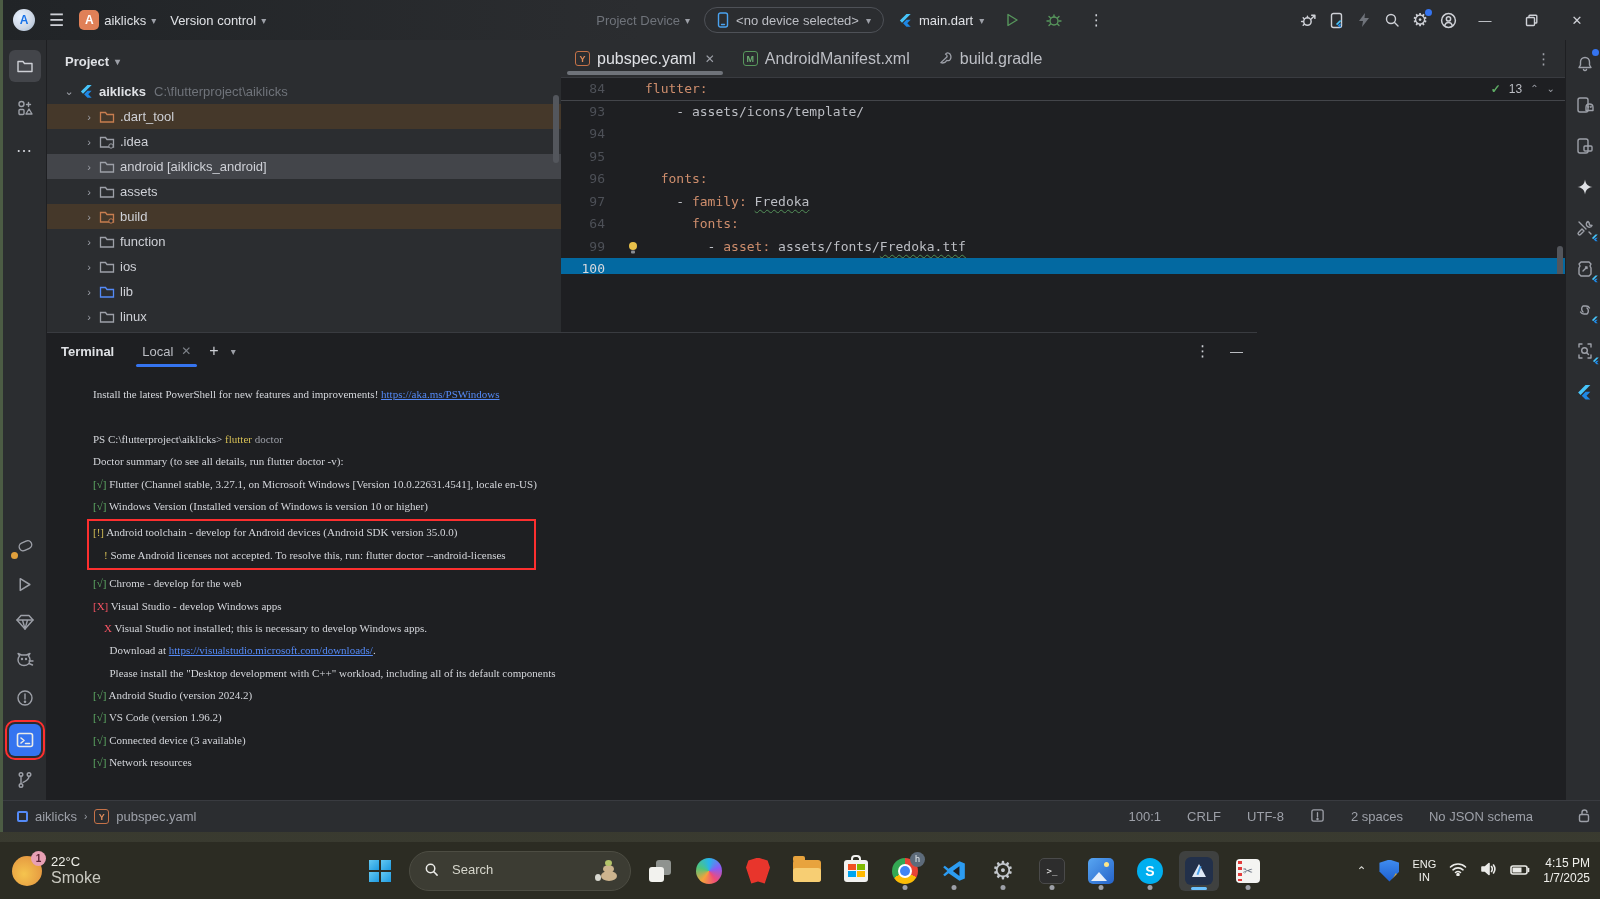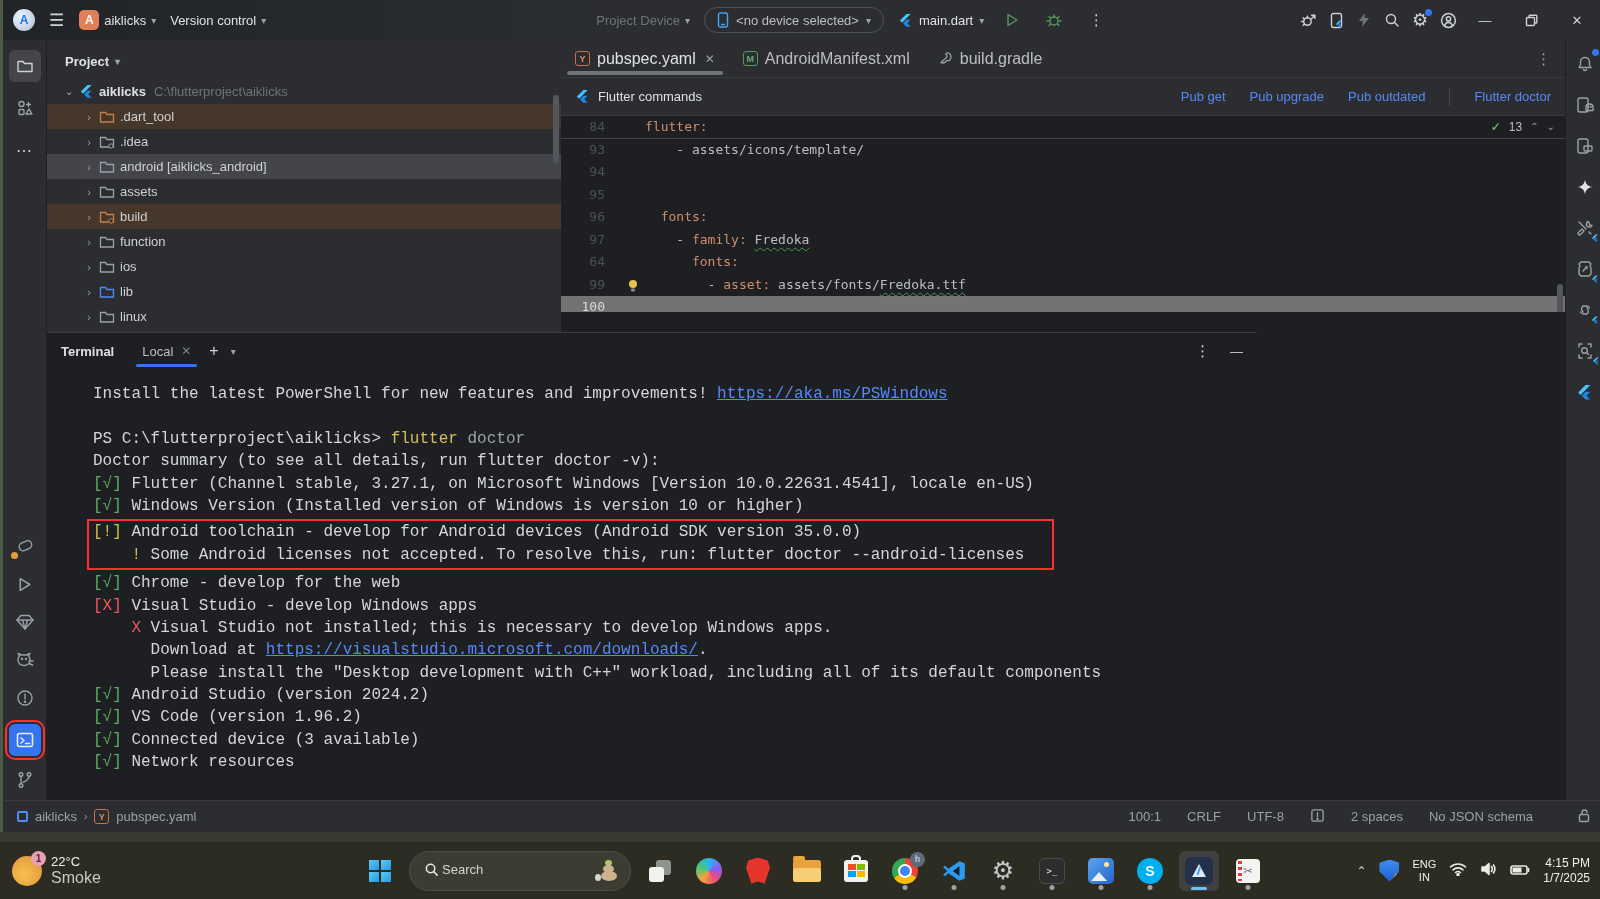--- a/index.html
+++ b/index.html
@@ -65,35 +65,35 @@
   .code{position:relative;height:196px;font-family:"DejaVu Sans Mono","Liberation Mono",monospace;font-size:13px;line-height:22.5px;overflow:hidden}
   .code-line{display:flex;height:22.5px;white-space:pre}
   .gutter{width:62px;flex:0 0 62px;text-align:right;padding-right:18px;color:#4d5057}
   .gutter.cur{color:#d5d8de}
   .bulbcol{width:22px;flex:0 0 22px;position:relative}
   .codetext{flex:1}
   .c-key{color:#cf8e6d}
   .c-text{color:#bcbec4}
   .c-typo{color:#bcbec4;text-decoration:underline wavy #549159 1px;text-underline-offset:3px}
   .sticky-line{background:#1e1f22;border-bottom:1px solid #43454a;position:relative;z-index:2}
-  .cur-line{background:#737373}
+  .cur-line{background:#0369a1}
   .inspections{position:absolute;right:10px;top:0;height:22px;display:flex;align-items:center;gap:8px;color:#bcbec4;font-size:12px;font-family:"Liberation Sans",sans-serif;z-index:3}
   .insp-check{color:#5fad65;font-weight:bold}
   .ed-scroll{position:absolute;right:2px;top:168px;width:6px;height:30px;border-radius:3px;background:#53565c}
   
   .terminal-panel{position:absolute;left:44px;top:332px;width:1210px;height:468px;background:#1e1f22;border-top:1px solid #393b40}
   .term-header{height:36px;display:flex;align-items:center;padding:0 14px;color:#dfe1e5;font-size:13px}
   .term-title{font-weight:bold;margin-right:26px}
   .term-tab{position:relative;color:#bcbec4;padding:8px 2px;display:flex;align-items:center;gap:8px}
   .term-tab .underline{position:absolute;left:-4px;right:-4px;bottom:0;height:3px;border-radius:2px;background:#3574f0}
   .term-x{color:#7e8289;font-size:12px}
   .term-plus{margin-left:16px;color:#ced0d6;font-size:16px}
   .term-chev{margin-left:12px;color:#9da0a8;font-size:10px}
   .term-right{margin-left:auto;display:flex;align-items:center;gap:20px;color:#ced0d6}
-  .term-body{padding:14px 18px 0 46px;font-family:Liberation Mono, monospace;font-size:16px;line-height:22.4px;color:#d4d6db;white-space:pre}
+  .term-body{padding:14px 18px 0 46px;font-family:Liberation Serif, serif;font-size:11px;line-height:22.4px;color:#d4d6db;white-space:pre}
   .tl{height:22.4px}
   .tl-box{border:2px solid #fd2f2f;width:fit-content;padding:0 28px 2px 4px;margin:2px 0 2px -6px}
   .t-ok{color:#5fad65}
   .t-warn{color:#d6bf55}
   .t-err{color:#f75464}
   .t-cmd{color:#d6bf55}
   .t-dim{color:#9da0a8}
   .t-link{color:#548af7;text-decoration:underline}
   
   .status-bar{position:absolute;left:0;top:800px;width:1600px;height:32px;background:#2b2d30;border-top:1px solid #393b40;display:flex;align-items:center;font-size:13px;color:#9da0a8;padding:0 12px 0 14px}
@@ -108,21 +108,21 @@
   .wx-badge{position:absolute;top:-5px;right:-4px;min-width:15px;height:15px;border-radius:8px;background:#e8a0b4;color:#5b2233;font-size:10px;font-weight:bold;display:flex;align-items:center;justify-content:center;padding:0 3px}
   .wx-temp{color:#f0f0ea;font-size:13px}
   .wx-desc{color:#c9c9c0;font-size:16px}
   .tb-apps{display:flex;align-items:center;gap:9px}
   .tb-app{width:40px;height:40px;border-radius:6px;display:flex;align-items:center;justify-content:center;position:relative}
   .tb-app .rundot{position:absolute;bottom:1px;left:50%;transform:translateX(-50%);width:5px;height:5px;border-radius:3px;background:#9da0a8}
   .tb-app.active{background:#3f4140}
   .tb-app.active .runbar{position:absolute;bottom:1px;left:50%;transform:translateX(-50%);width:16px;height:3px;border-radius:2px;background:#6cc2ff}
   .win-grid{display:grid;grid-template-columns:10px 10px;grid-template-rows:10px 10px;gap:2px}
   .win-grid i{background:linear-gradient(135deg,#63c8f2,#1e9ae0)}
-  .search-pill{width:222px;height:40px;border-radius:20px;background:#3c3c33;border:1px solid #4d4d43;display:flex;align-items:center;gap:3px;padding:0 6px 2px 14px;color:#d6d6cc;font-size:13px}
+  .search-pill{width:222px;height:40px;border-radius:20px;background:#3c3c33;border:1px solid #4d4d43;display:flex;align-items:center;gap:13px;padding:0 6px 2px 14px;color:#d6d6cc;font-size:13px}
   .search-pill .ph{flex:1}
   .zen{width:30px;height:26px;position:relative}
   .zen i{position:absolute;border-radius:50%;background:#cdb48e}
   .taskview{position:relative;width:24px;height:24px}
   .taskview .b{position:absolute;width:15px;height:15px;border-radius:3px;background:#8f938f;right:1px;top:1px}
   .taskview .f{position:absolute;width:15px;height:15px;border-radius:3px;background:#f2f2ee;left:1px;bottom:1px}
   .copilot{width:26px;height:26px;border-radius:50%;background:conic-gradient(#27b5ea,#8a5cf5,#ef4b7a,#f6a23b,#4fc57a,#27b5ea)}
   .brave{width:24px;height:26px;background:#e8352c;clip-path:polygon(50% 0,90% 12%,100% 38%,78% 100%,50% 92%,22% 100%,0 38%,10% 12%)}
   .folder-ic{position:relative;width:28px;height:22px}
   .folder-ic .bk{position:absolute;inset:0;border-radius:3px;background:#e8a33d}
@@ -446,34 +446,20 @@
             </div>
             <div class="etab">
               <span><svg class="ic" width="15" height="13" viewBox="0 0 16 14">
                   <path d="M13 3.5c-1.5-2-4-2-5 0 1.5.5 2 1.5 1.5 3L3 12.5c2.5 1 5-.2 6.5-2.5 1 .8 2.5.5 3.5-.8 1-1.5 1-4 0-5.7z"></path>
                 </svg></span>
               <span>build.gradle</span>
             </div>
           </div>
         <span class="tabs-more">⋮</span>
       </div>
-      <div class="flutter-bar">
-        <svg width="15" height="15" viewBox="0 0 16 16">
-            <path d="M9 1L2 8l2.3 2.3L13.5 1z" fill="#47c5fb"></path>
-            <path d="M9 7.3L5.4 11l3.6 3.6h4.5L9.9 11l3.6-3.7z" fill="#1e88e5"></path>
-          </svg>
-        <span class="fb-label">Flutter commands</span>
-        <span class="fb-actions" id="fb-actions">
-            <span class="fb-link">Pub get</span>
-            <span class="fb-link">Pub upgrade</span>
-            <span class="fb-link">Pub outdated</span>
-            <span class="fb-sep"></span>
-            <span class="fb-link">Flutter doctor</span>
-          </span>
-      </div>
       <div class="code">
         <div class="code-line sticky-line">
           <span class="gutter">84</span>
           <span class="bulbcol"></span>
           <span class="codetext" id="sticky-seg"><span class="c-key">flutter:</span></span>
           <span class="inspections">
             <span class="insp-check">✓</span>
             <span>13</span>
             <span class="chev">⌃</span>
             <span class="chev">⌄</span>

